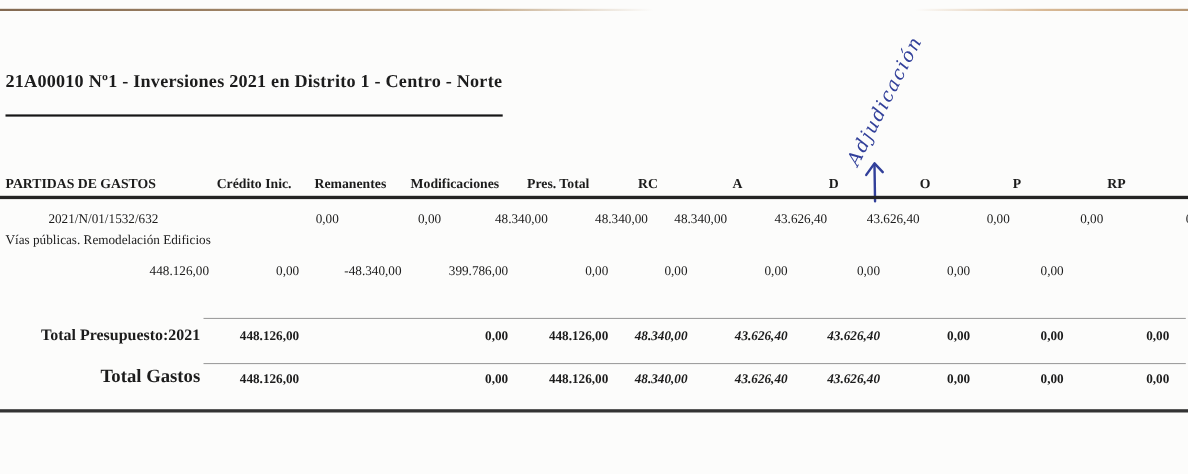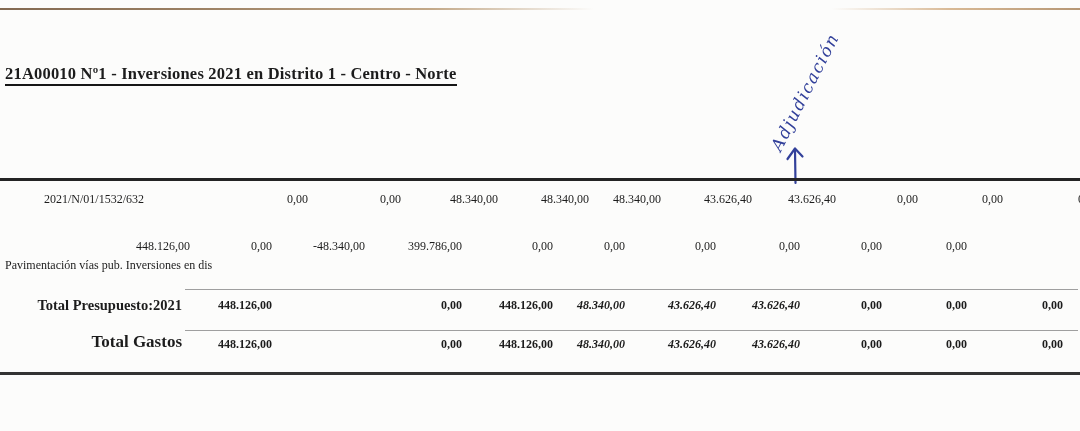--- a/index.html
+++ b/index.html
@@ -15,21 +15,21 @@
   .scan-line{
     position:absolute;top:8px;left:0;width:1080px;height:2px;
     background:linear-gradient(to right,
       #6d4f33 0%, #8a6a48 18%, #b99a74 40%, rgba(255,255,255,0) 55%,
       rgba(255,255,255,0) 77%, #d2ad83 88%, #a9845c 100%);
     opacity:.85;
   }
   .title{
     position:absolute;left:5px;top:64px;margin:0;
     font-size:16.5px;font-weight:bold;letter-spacing:.2px;
-    border-bottom:2px solid #161616;padding-bottom:0;
+    border-bottom:2px solid #161616;padding-bottom:20px;
     white-space:nowrap;
   }
   
   .grid{
     display:grid;
     grid-template-columns:190px 82px 93px 97px 91px 72px 91px 84px 82px 85px 96px;
     width:1063px;
   }
   .grid .cell{font-size:12px;line-height:15px;}
   .header-row{position:absolute;left:0;top:160px;}
@@ -73,52 +73,65 @@
   <div class="scan-line"></div>
 
   <h1 class="title">21A00010 Nº1 - Inversiones 2021 en Distrito 1 - Centro - Norte</h1>
 
   <svg class="hw-arrow" width="24" height="40" viewBox="0 0 24 40" fill="none">
     <path d="M11.5 38 L11 5" stroke="#32409a" stroke-width="2.2" stroke-linecap="round"></path>
     <path d="M3.5 14 L11 3.5 L18.5 11.5" stroke="#32409a" stroke-width="2.2" fill="none" stroke-linecap="round" stroke-linejoin="round"></path>
   </svg>
   <span class="hw-text" style="color:#32409a;">Adjudicación</span>
 
+  <div class="grid header-row">
+    <div class="cell first">PARTIDAS DE GASTOS</div>
+    <div class="cell">Crédito Inic.</div>
+    <div class="cell">Remanentes</div>
+    <div class="cell">Modificaciones</div>
+    <div class="cell">Pres. Total</div>
+    <div class="cell">RC</div>
+    <div class="cell">A</div>
+    <div class="cell">D</div>
+    <div class="cell">O</div>
+    <div class="cell">P</div>
+    <div class="cell">RP</div>
+  </div>
   <div class="rule-thick rule-header"></div>
 
   <div class="data-row row-1">
     <div class="grid">
       <div class="cell code">2021/N/01/1532/632</div>
       <div class="cell num">0,00</div>
       <div class="cell num">0,00</div>
       <div class="cell num">48.340,00</div>
       <div class="cell num">48.340,00</div>
       <div class="cell num">48.340,00</div>
       <div class="cell num">43.626,40</div>
       <div class="cell num">43.626,40</div>
       <div class="cell num">0,00</div>
       <div class="cell num">0,00</div>
       <div class="cell num">0,00</div>
     </div>
+    <div class="desc">Vías públicas. Remodelación Edificios</div>
   </div>
 
   <div class="data-row row-2">
     <div class="grid">
       <div class="cell num">448.126,00</div>
       <div class="cell num">0,00</div>
       <div class="cell num">-48.340,00</div>
       <div class="cell num">399.786,00</div>
       <div class="cell num">0,00</div>
       <div class="cell num">0,00</div>
       <div class="cell num">0,00</div>
       <div class="cell num">0,00</div>
       <div class="cell num">0,00</div>
       <div class="cell num">0,00</div>
     </div>
-    <div class="desc">Pavimentación vías pub. Inversiones en dis</div>
   </div>
 
   <div class="rule-partial rule-t1"></div>
   <div class="total-row total-1">
     <div class="grid">
       <div class="cell lbl">Total Presupuesto:2021</div>
       <div class="cell num">448.126,00</div>
       <div class="cell num"></div>
       <div class="cell num">0,00</div>
       <div class="cell num">448.126,00</div>

